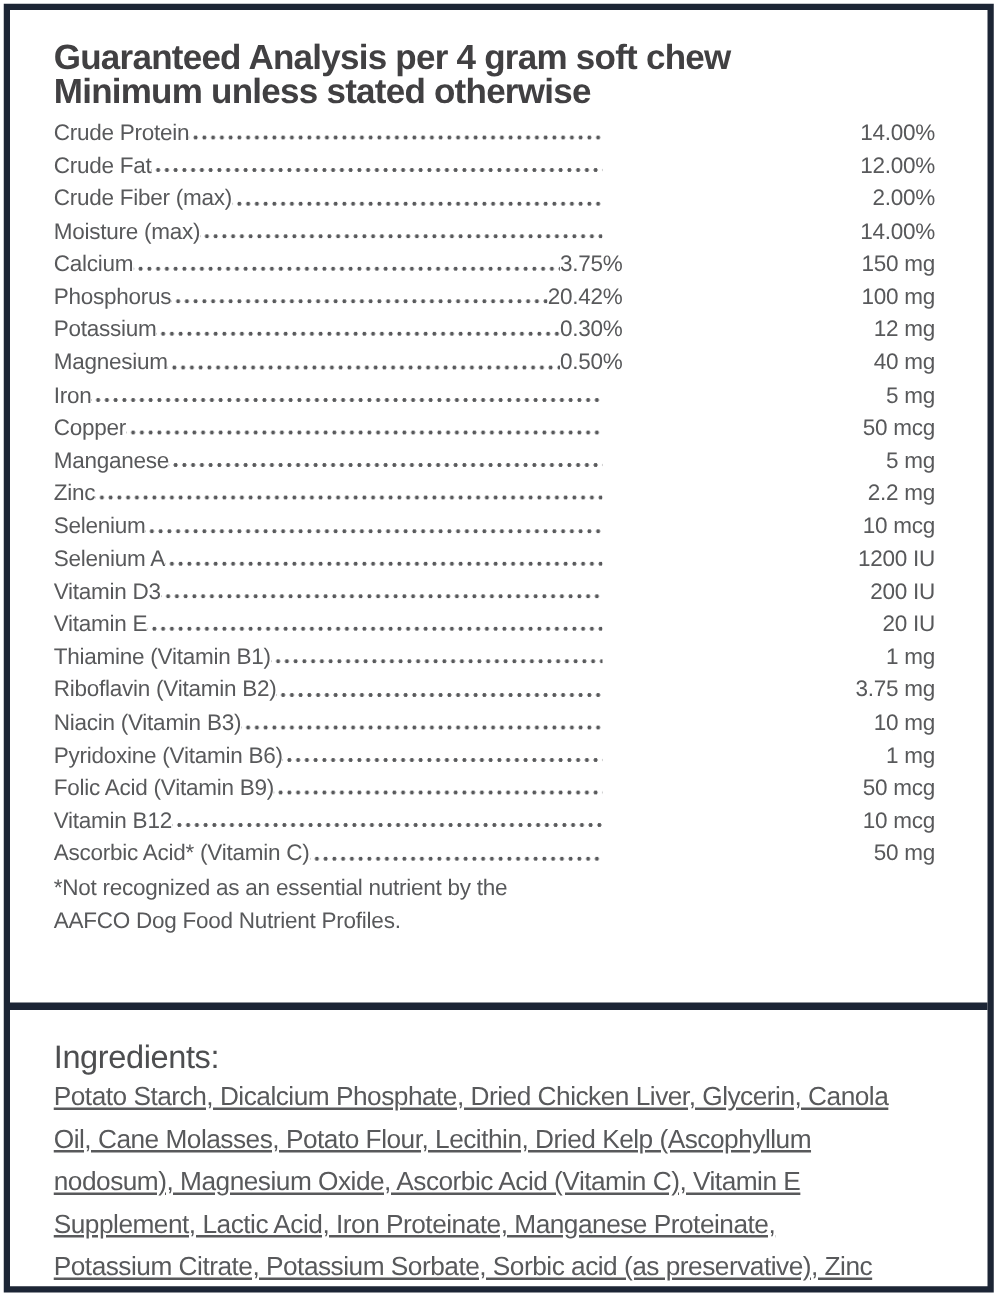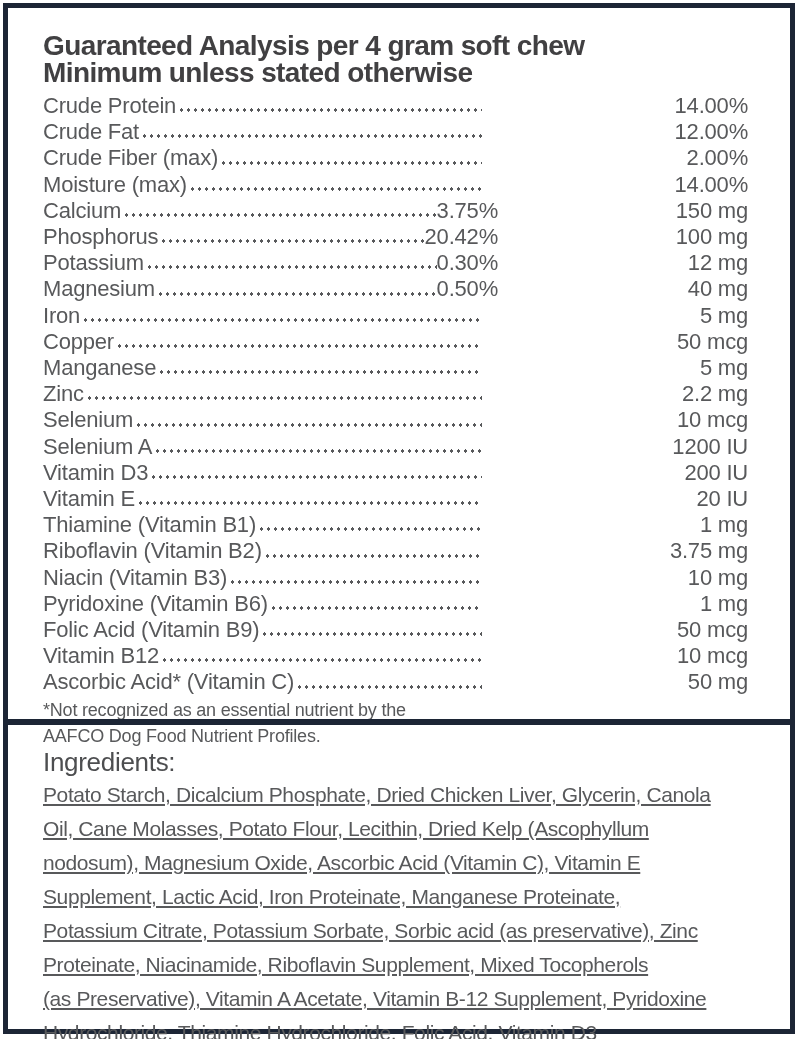--- a/index.html
+++ b/index.html
@@ -8,24 +8,24 @@
     --body:#58595b;
     --bg:#ffffff;
   }
   *{margin:0;padding:0;box-sizing:border-box;}
   html,body{background:#fff;}
   body{font-family:"Liberation Sans",sans-serif;}
   .page{position:relative;width:800px;height:1039px;background:var(--bg);overflow:hidden;}
   .panel{position:absolute;left:3px;top:3px;width:792px;height:1031px;border:5px solid var(--border);background:var(--bg);display:flex;flex-direction:column;}
 
   
-  .ga{height:711px;flex:0 0 auto;padding:24px 42px 16px 35px;border-radius:32px;}
+  .ga{height:794px;flex:0 0 auto;padding:24px 42px 16px 35px;border-radius:32px;}
   .ga-title{font-size:28px;line-height:27px;font-weight:bold;color:var(--title);letter-spacing:-0.6px;white-space:pre-line;margin-bottom:7px;}
   .rows{color:var(--body);}
-  .row{display:flex;align-items:flex-start;font-size:22px;line-height:26.2px;letter-spacing:-0.2px;}
+  .row{display:flex;align-items:flex-start;font-size:18px;line-height:26.2px;letter-spacing:-0.2px;}
   .left{display:flex;flex:0 0 455px;width:455px;}
   .lbl{white-space:nowrap;}
   .dots{flex:1 1 auto;min-width:8px;background-image:radial-gradient(circle,var(--body) 1.5px,transparent 1.7px);background-size:7px 6px;background-repeat:repeat-x;background-position:2px calc(100% - 6px);}
   .mid{min-width:16px;white-space:nowrap;text-align:right;}
   .d2{flex:1 1 auto;}
   .val{white-space:nowrap;text-align:right;}
   .footnote{color:var(--body);font-size:18px;line-height:26px;letter-spacing:-0.2px;white-space:pre-line;margin-top:1px;}
 
   
   .divider{flex:0 0 6px;width:100%;background:var(--border);}

